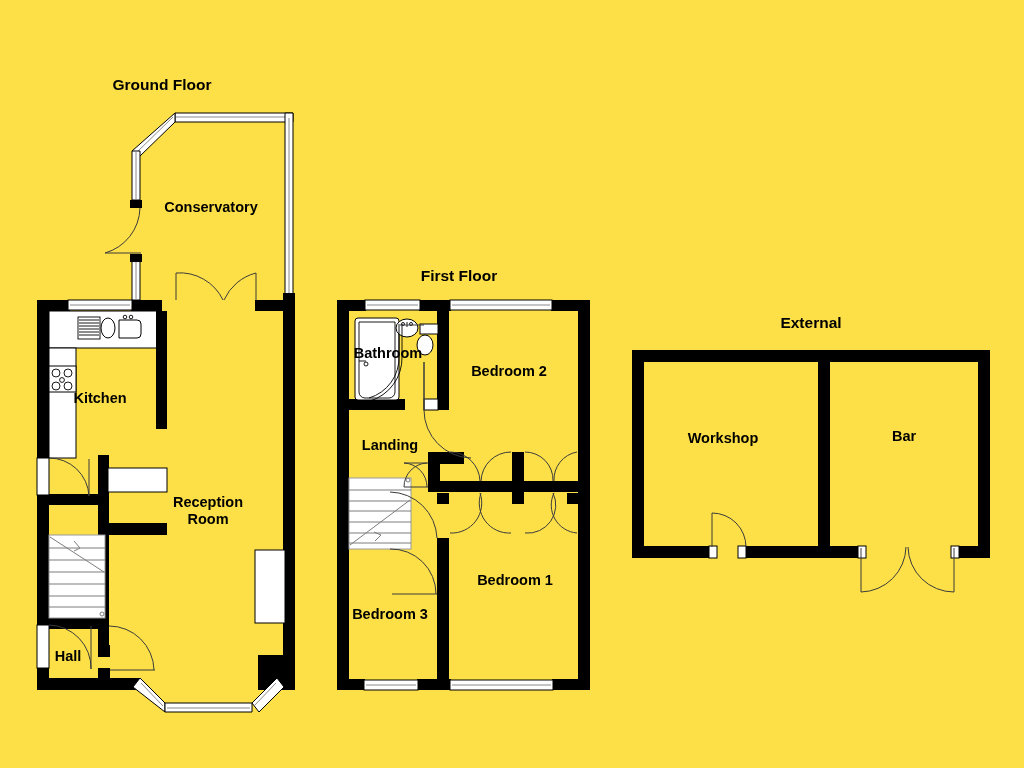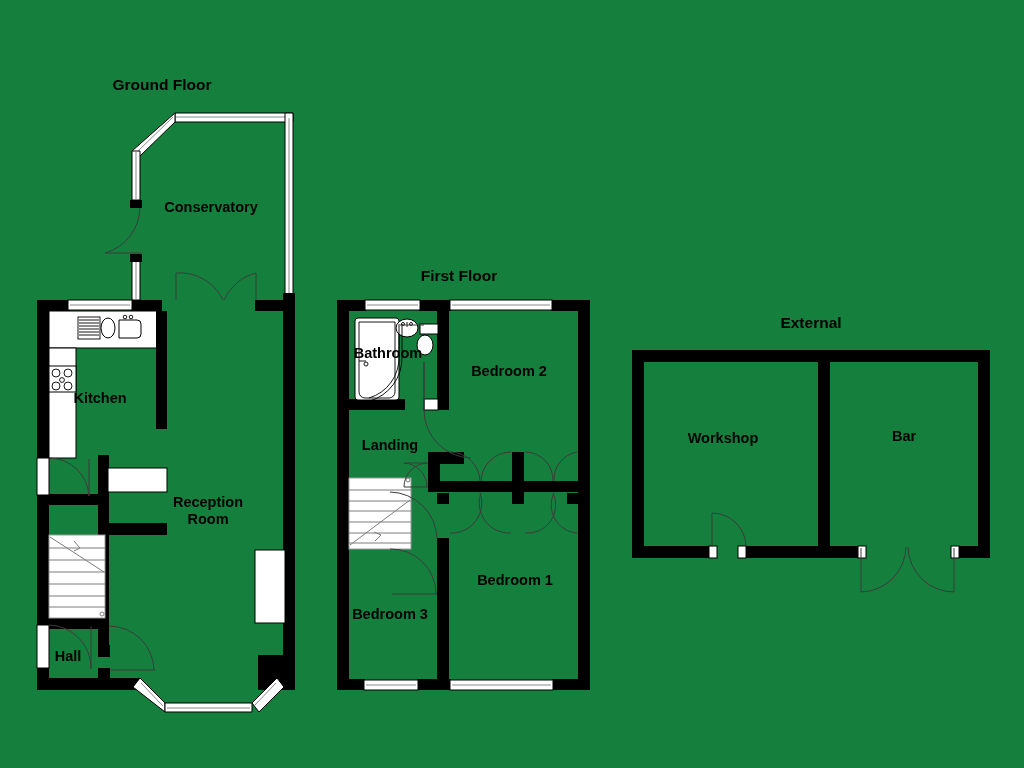--- a/index.html
+++ b/index.html
@@ -10,21 +10,21 @@
   body {
     width: 1024px;
     height: 768px;
     overflow: hidden;
     font-family: "Liberation Sans", sans-serif;
   }
   #plan-root {
     position: relative;
     width: 1024px;
     height: 768px;
-    background: #15803d;
+    background: #fde047;
   }
   svg.floorplan {
     position: absolute;
     top: 0;
     left: 0;
     width: 1024px;
     height: 768px;
   }
   .section-title {
     font-family: "Liberation Sans", sans-serif;

